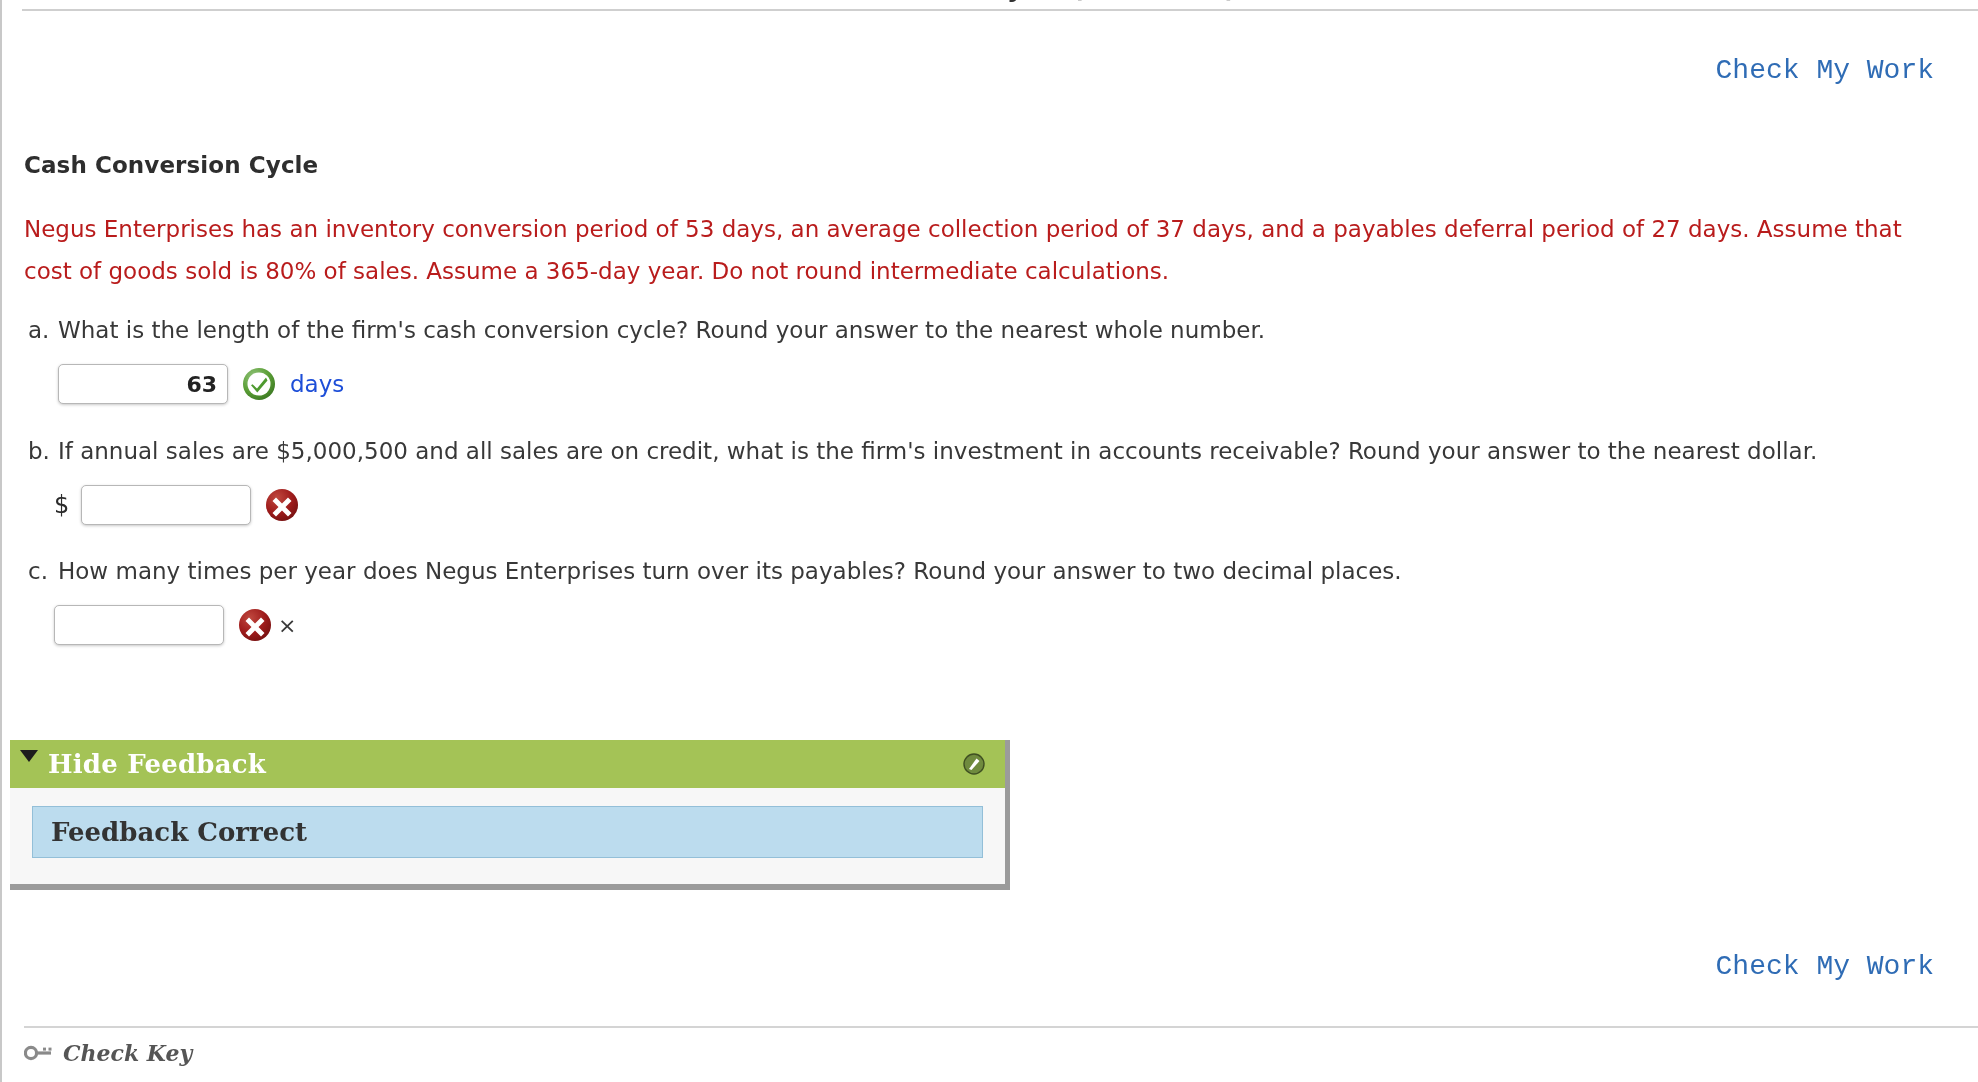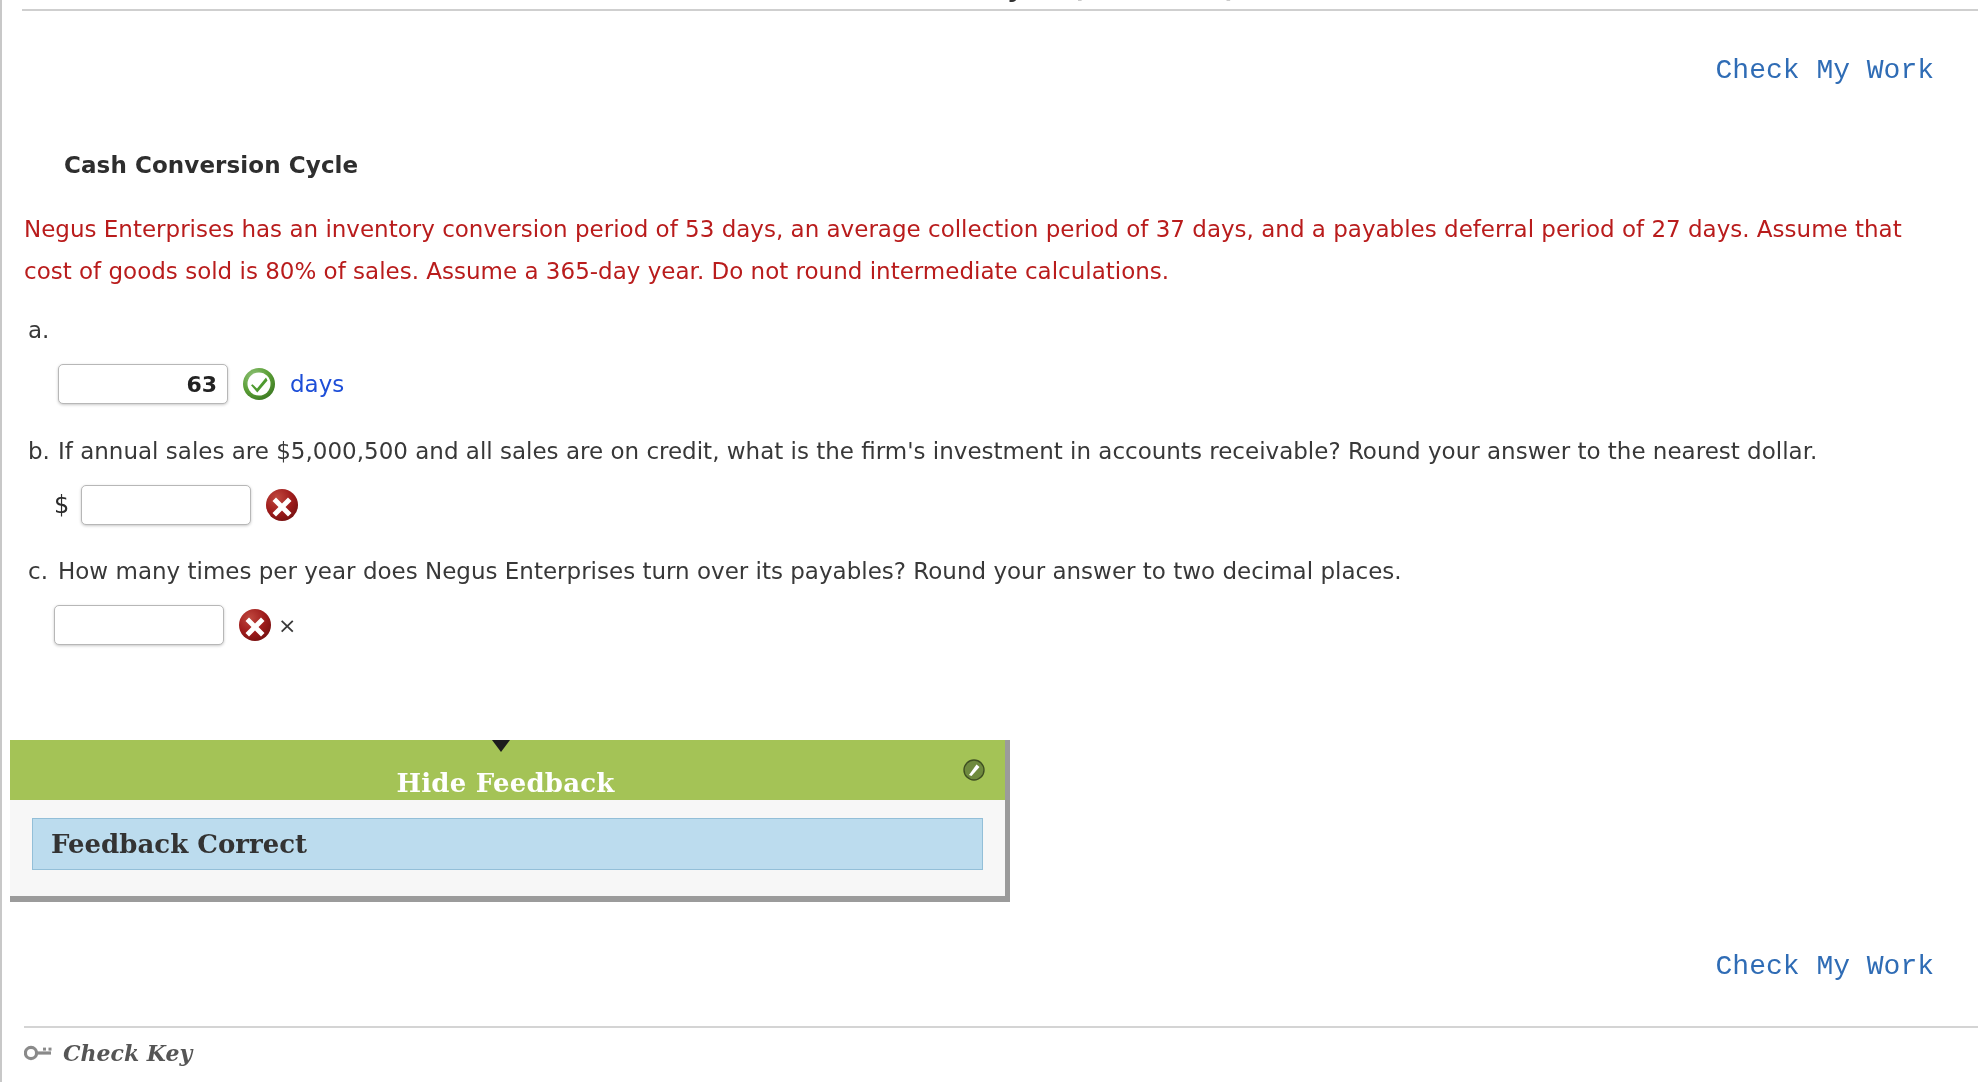--- a/index.html
+++ b/index.html
@@ -60,21 +60,20 @@
   .check-link.bottom { right: 44px; top: 951px; }
 
   
   .problem-title {
     position: absolute;
     left: 22px; top: 152px;
     font-size: 23px;
     font-weight: bold;
     color: #2e2e2e;
     letter-spacing: .1px;
-    margin-left: 40px;
   }
 
   
   .problem-body {
     position: absolute;
     left: 22px; top: 208px;
     width: 1930px;
     font-size: 23px;
     line-height: 42px;
     color: #b91c1c;
@@ -165,26 +164,25 @@
     top: 740px;
     width: 1000px;
     background: #f7f7f7;
     border-right: 5px solid #9b9b9b;
     border-bottom: 6px solid #9b9b9b;
     box-sizing: border-box;
   }
   .feedback-header {
     background: #a4c martial;
     background: #a4c356;
-    height: 60px;
+    height: 48px;
     display: flex;
     align-items: center;
     padding: 0 14px 0 10px;
     position: relative;
-    flex-direction: column;
   }
   .collapse-triangle {
     width: 0; height: 0;
     border-left: 9px solid transparent;
     border-right: 9px solid transparent;
     border-top: 12px solid #1d1d1d;
     margin-right: 10px;
     margin-bottom: 16px;
     cursor: pointer;
     flex: 0 0 auto;
@@ -260,20 +258,21 @@
 
   <a class="check-link top">Check My Work</a>
 
   <div class="problem-title">Cash Conversion Cycle</div>
 
   <div class="problem-body">Negus Enterprises has an inventory conversion period of 53 days, an average collection period of 37 days, and a payables deferral period of 27 days. Assume that cost of goods sold is 80% of sales. Assume a 365-day year. Do not round intermediate calculations.</div>
 
   <div class="part part-a">
     <div class="part-line">
       <span class="part-letter">a.</span>
+      <span class="part-text">What is the length of the firm's cash conversion cycle? Round your answer to the nearest whole number.</span>
     </div>
     <div class="answer-row indent-a">
       <input class="answer-input" type="text" value="63" style="">
       <svg class="icon-correct" viewBox="0 0 34 34">
         <defs>
           <radialGradient id="gOK" cx="35%" cy="28%" r="85%">
             <stop offset="0%" stop-color="#93c47d"></stop>
             <stop offset="55%" stop-color="#5a9e35"></stop>
             <stop offset="100%" stop-color="#35701f"></stop>
           </radialGradient>

